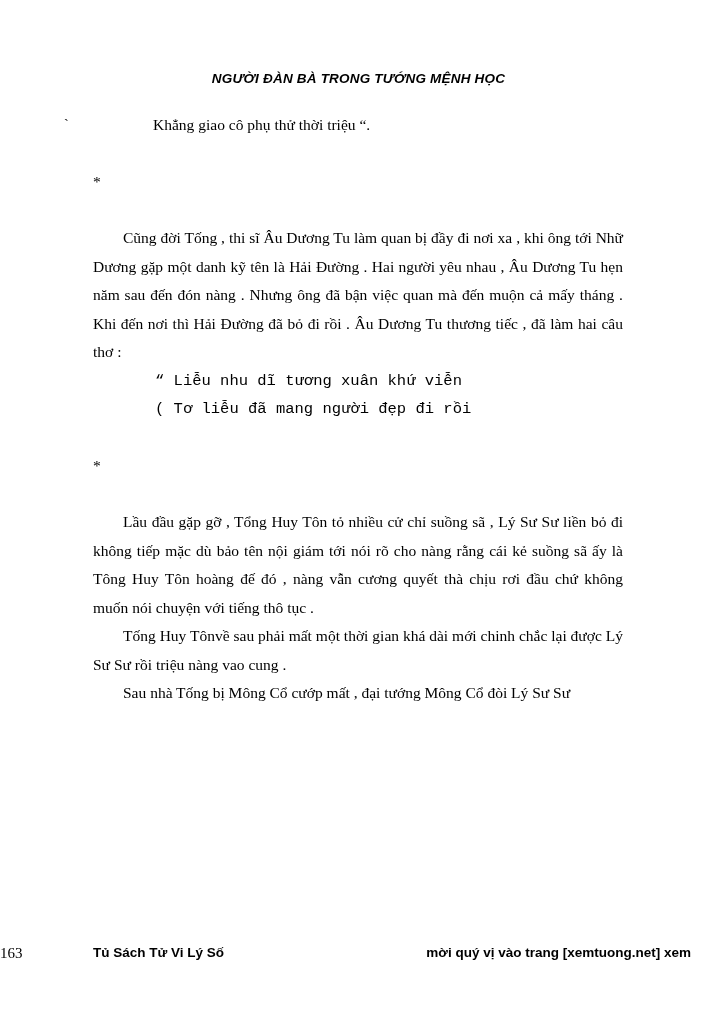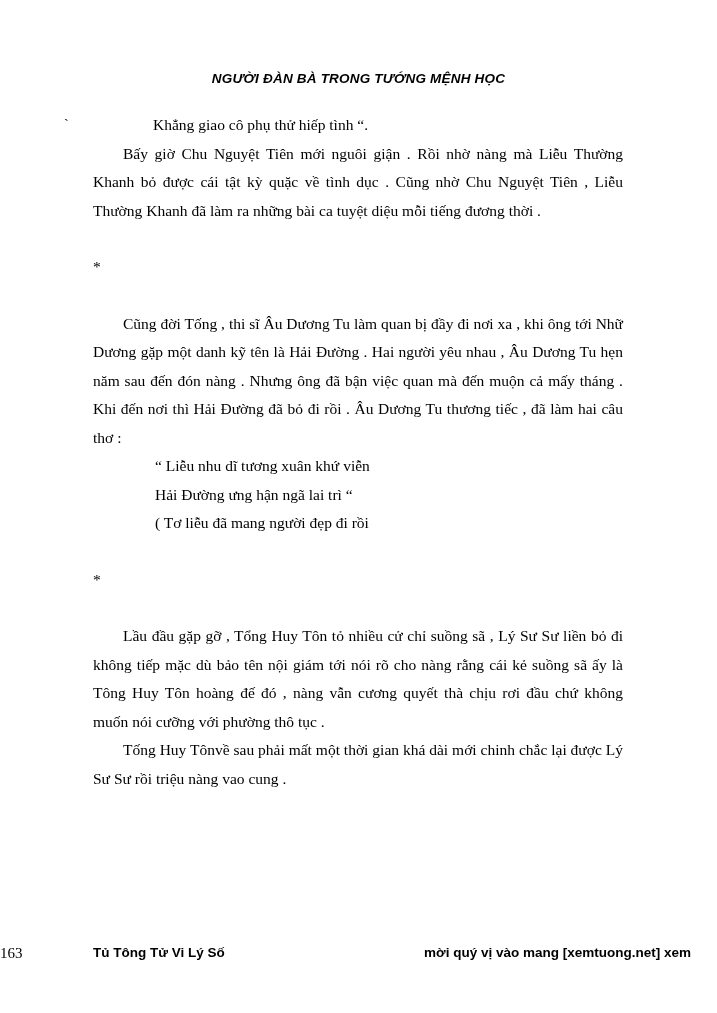--- a/index.html
+++ b/index.html
@@ -49,20 +49,21 @@
     text-align: justify;
   }
   .indent {
     text-indent: 30px;
   }
   .indent-big {
     padding-left: 60px;
   }
   .indent-quote {
     padding-left: 62px;
+    font-family: Liberation Mono, monospace;
   }
   .tick {
     position: absolute;
     left: 64px;
     top: 96px;
     font-size: 14px;
     line-height: 28.5px;
   }
   .sep {
     text-align: center;
@@ -106,42 +107,41 @@
 <body>
 
 <div class="page">
 
   <div class="header-title">NGƯỜI ĐÀN BÀ TRONG TƯỚNG MỆNH HỌC</div>
 
   <div class="tick">`</div>
 
   <div class="content">
 
-    <p class="indent-big">Khẳng giao cô phụ thử hiếp tình “.</p>
+    <p class="indent-big">Khẳng giao cô phụ thử thời triệu “.</p>
 
-    <p class="indent">Bấy giờ Chu Nguyệt Tiên mới nguôi giận . Rồi nhờ nàng mà Liễu Thường Khanh bỏ được cái tật kỳ quặc về tình dục . Cũng nhờ Chu Nguyệt Tiên , Liễu Thường Khanh đã làm ra những bài ca tuyệt diệu mỗi tiếng đương thời .</p>
 
     <div class="spacer-md"></div>
     <p class="sep">*</p>
     <div class="spacer-md"></div>
 
     <p class="indent">Cũng đời Tống , thi sĩ Âu Dương Tu làm quan bị đầy đi nơi xa , khi ông tới Nhữ Dương gặp một danh kỹ tên là Hải Đường . Hai người yêu nhau , Âu Dương Tu hẹn năm sau đến đón nàng . Nhưng ông đã bận việc quan mà đến muộn cả mấy tháng . Khi đến nơi thì Hải Đường đã bỏ đi rồi . Âu Dương Tu thương tiếc , đã làm hai câu thơ :</p>
 
     <p class="indent-quote">“ Liễu nhu dĩ tương xuân khứ viễn</p>
-    <p class="indent-quote">Hải Đường ưng hận ngã lai trì “</p>
     <p class="indent-quote">( Tơ liễu đã mang người đẹp đi rồi</p>
 
     <div class="spacer-md"></div>
     <p class="sep">*</p>
     <div class="spacer-md"></div>
 
-    <p class="indent">Lầu đầu gặp gỡ , Tổng Huy Tôn tỏ nhiều cử chỉ suồng sã , Lý Sư Sư liền bỏ đi không tiếp mặc dù bảo tên nội giám tới nói rõ cho nàng rằng cái kẻ suồng sã ấy là Tông Huy Tôn hoàng đế đó , nàng vẫn cương quyết thà chịu rơi đầu chứ không muốn nói cưỡng với phường thô tục .</p>
+    <p class="indent">Lầu đầu gặp gỡ , Tổng Huy Tôn tỏ nhiều cử chỉ suồng sã , Lý Sư Sư liền bỏ đi không tiếp mặc dù bảo tên nội giám tới nói rõ cho nàng rằng cái kẻ suồng sã ấy là Tông Huy Tôn hoàng đế đó , nàng vẫn cương quyết thà chịu rơi đầu chứ không muốn nói chuyện với tiếng thô tục .</p>
     <p class="indent">Tống Huy Tônvề sau phải mất một thời gian khá dài mới chinh chắc lại được Lý Sư Sư rồi triệu nàng vao cung .</p>
+    <p class="indent">Sau nhà Tống bị Mông Cổ cướp mất , đại tướng Mông Cổ đòi Lý Sư Sư</p>
 
   </div>
 
   <div class="footer">
-    <div class="left">Tủ Tông Tử Vi Lý Số</div>
+    <div class="left">Tủ Sách Tử Vi Lý Số</div>
     <div class="center">163</div>
-    <div class="right">mời quý vị vào mang [xemtuong.net] xem</div>
+    <div class="right">mời quý vị vào trang [xemtuong.net] xem</div>
   </div>
 
 </div>
 
 </body></html>

